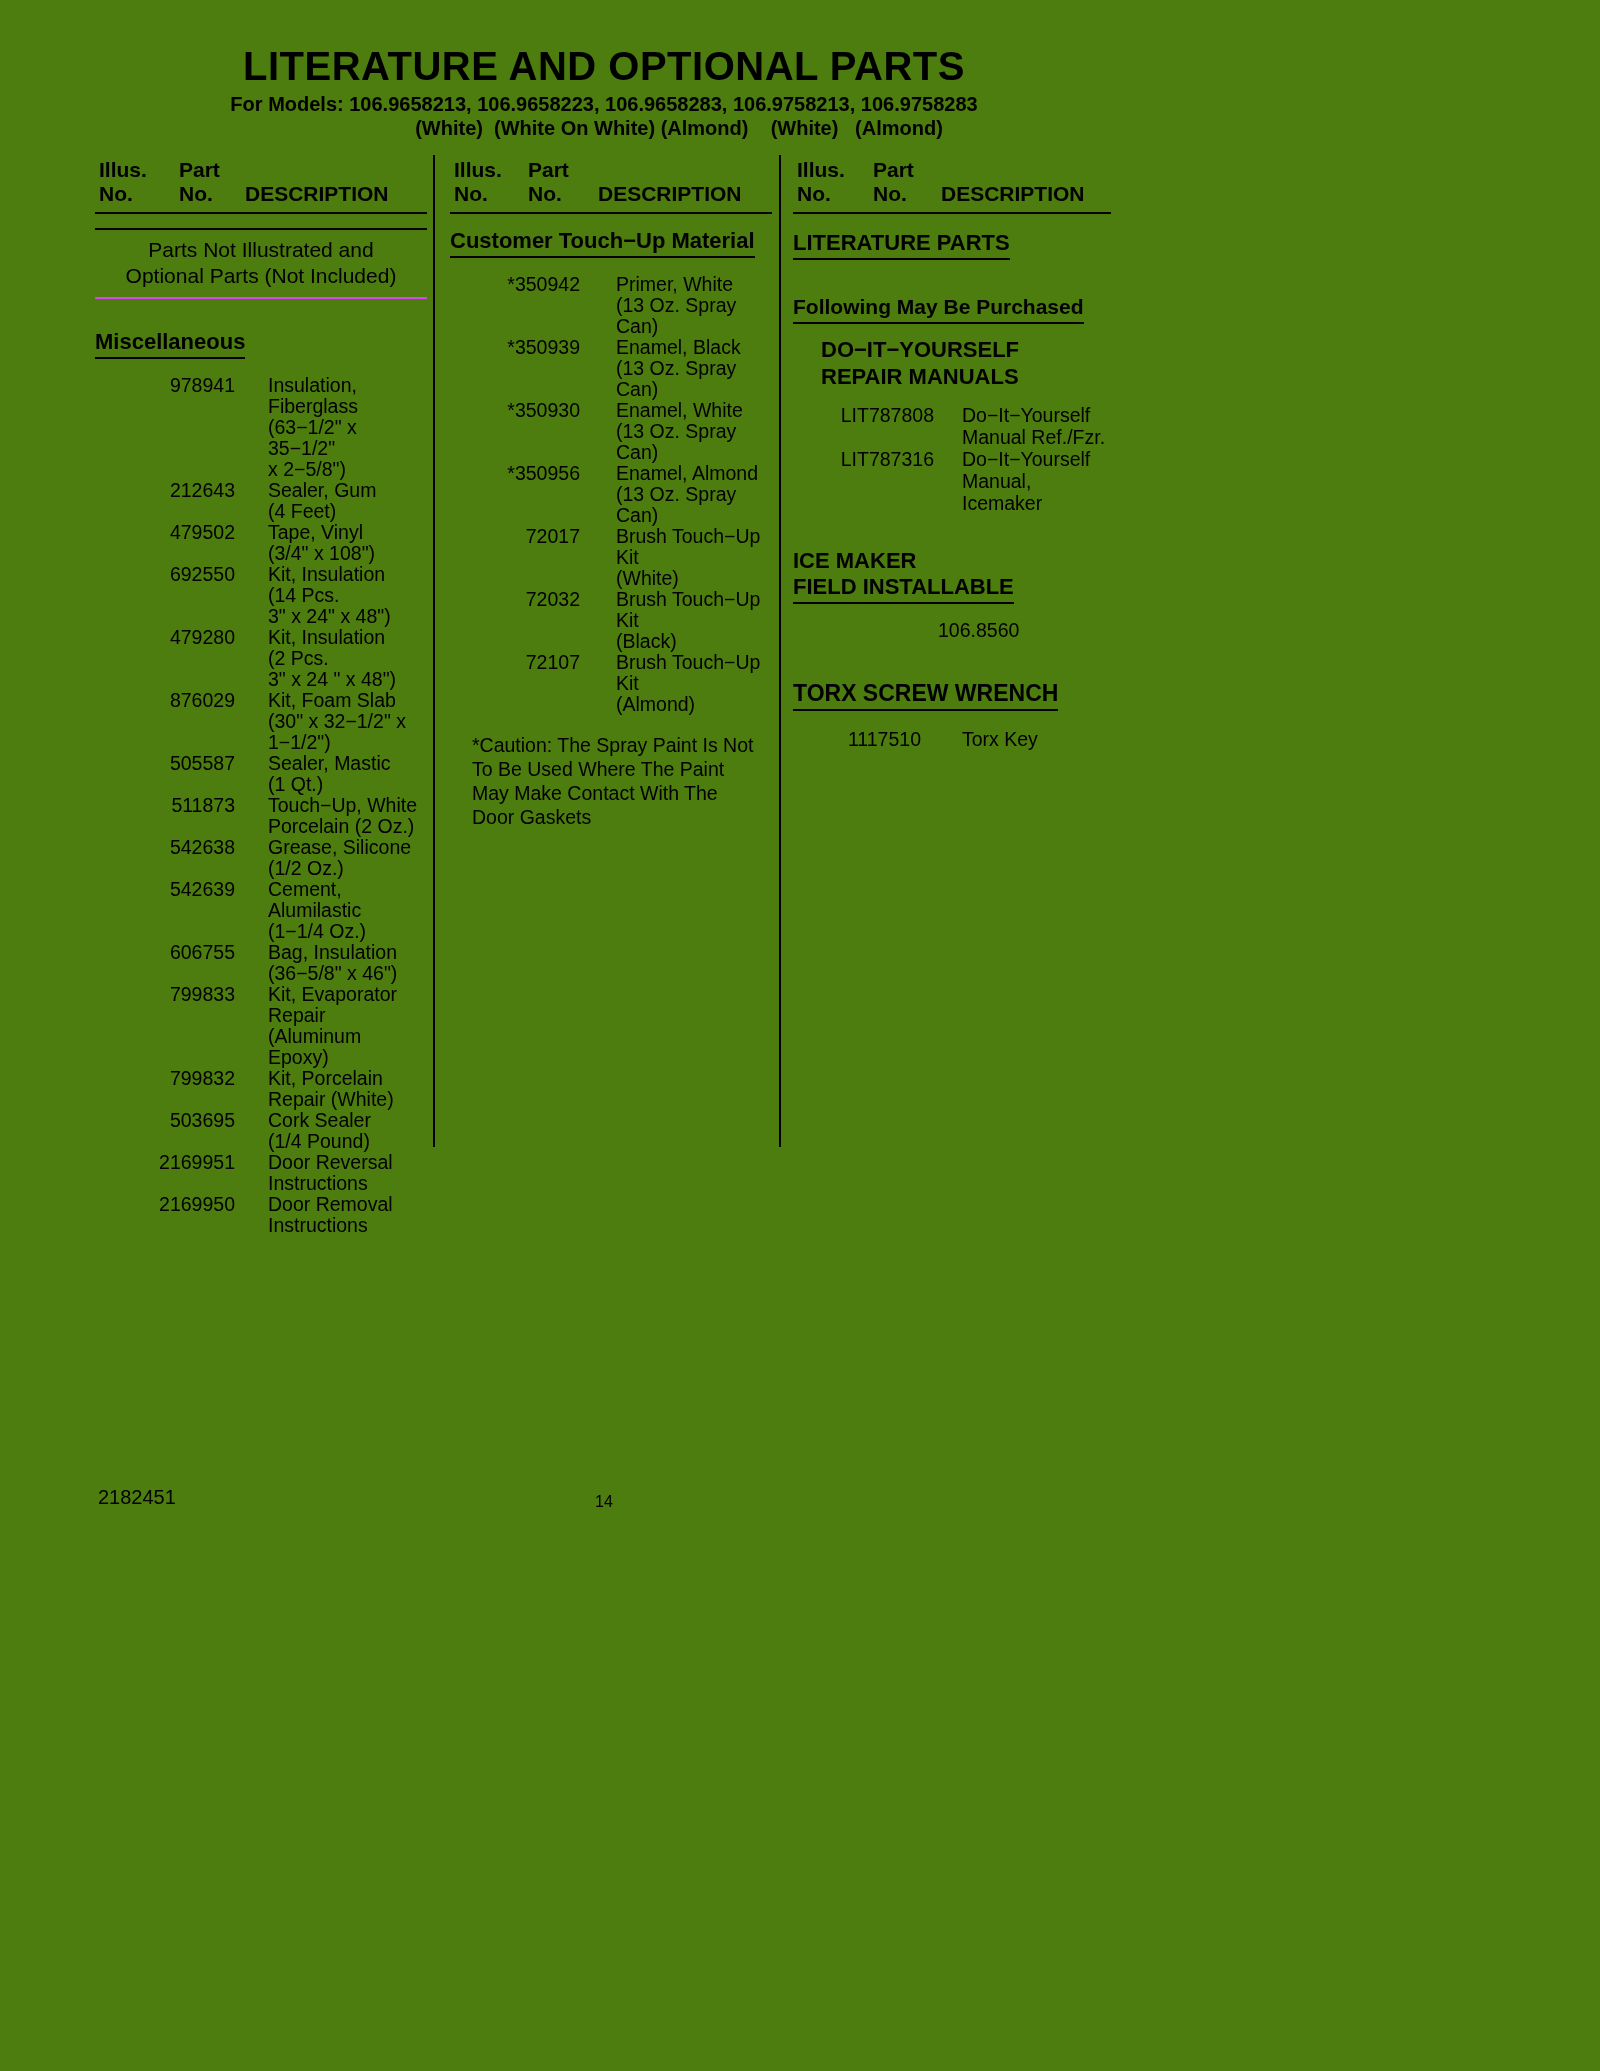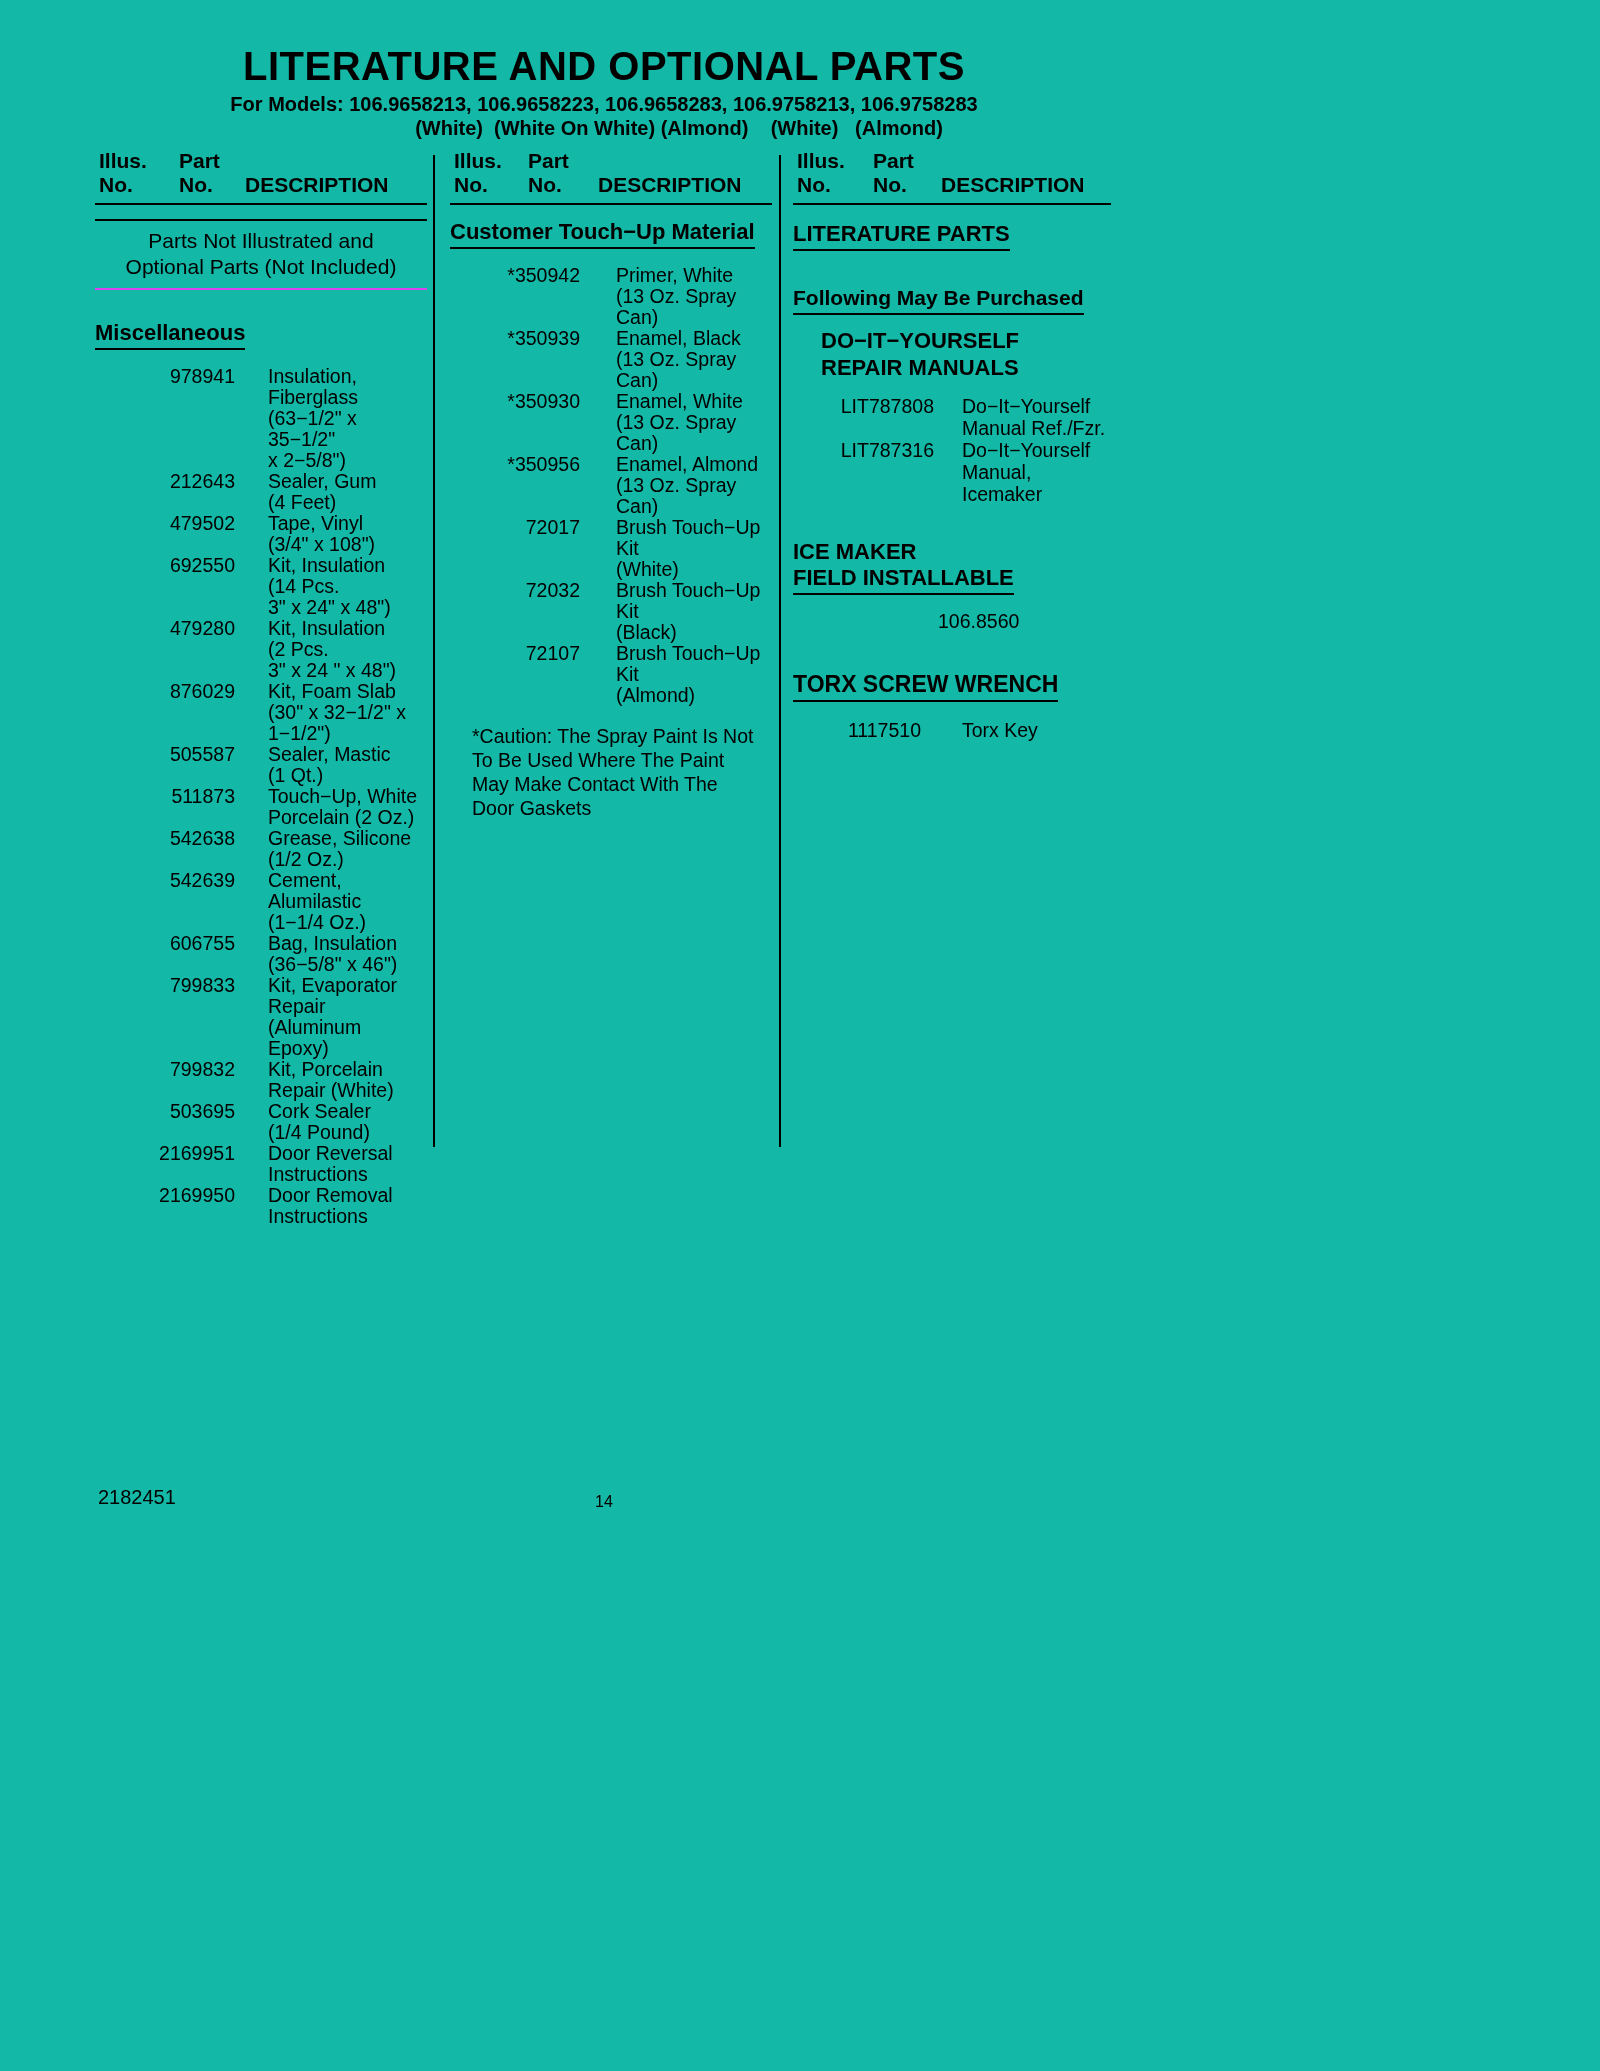--- a/index.html
+++ b/index.html
@@ -2,37 +2,37 @@
 <html><head>
 <meta charset="utf-8">
 <title>Literature and Optional Parts</title>
 <style>
   * { margin:0; padding:0; box-sizing:border-box; }
   html,body { background:#9a9a9a; }
   .page {
     position:relative;
     width:1600px; height:2071px;
     margin:0 auto;
-    background:#14b8a6;
+    background:#4d7c0f;
     color:#000;
     font-family:"Liberation Sans", sans-serif;
     font-size:19.5px;
     line-height:21px;
     overflow:hidden;
   }
   .head-wrap { position:absolute; left:95px; top:44px; width:1018px; text-align:center; }
   .doc-title { font-size:40px; line-height:44px; font-weight:bold; letter-spacing:0.5px; }
   .models-line { margin-top:6px; font-size:20px; font-weight:bold; white-space:pre; }
   .finishes-line { margin-top:3px; padding-left:150px; font-size:20px; font-weight:bold; white-space:pre; }
 
   .divider { position:absolute; top:155px; width:2px; height:992px; background:#000; }
   .divider.d1 { left:433px; }
   .divider.d2 { left:779px; }
 
-  .col { position:absolute; top:149px; }
+  .col { position:absolute; top:158px; }
   .col1c { left:95px;  width:332px; }
   .col2c { left:450px; width:322px; }
   .col3c { left:793px; width:318px; }
 
   .colhead { font-weight:bold; font-size:21px; line-height:24px; border-bottom:2px solid #000; padding-bottom:6px; }
   .hline { display:grid; grid-template-columns:80px 66px 1fr; padding-left:4px; }
 
   .note-box {
     margin-top:14px;
     border-top:2px solid #000; border-bottom:2px solid #d946ef;

